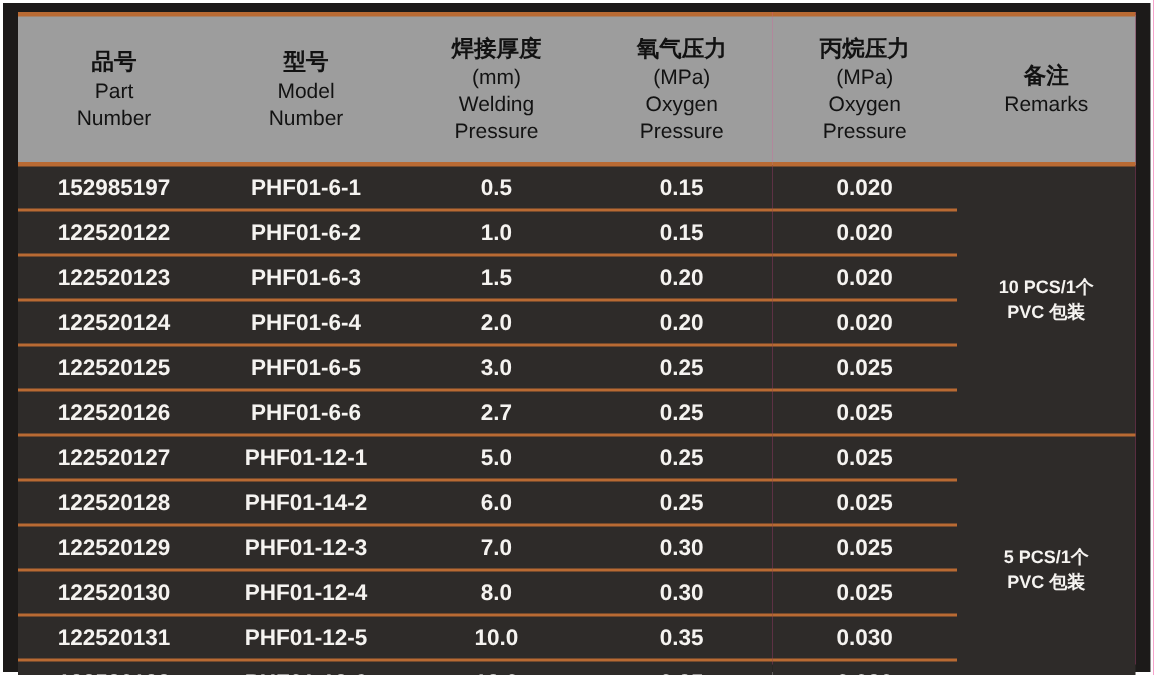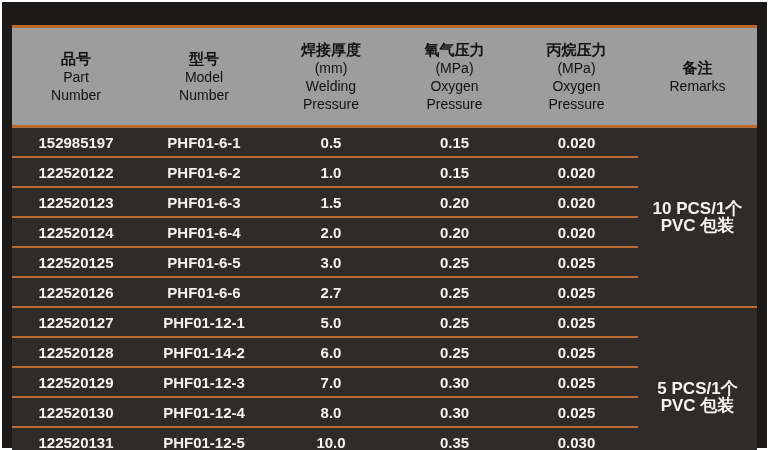--- a/index.html
+++ b/index.html
@@ -8,21 +8,20 @@
     font-family:"Liberation Sans","DejaVu Sans",sans-serif;
     overflow:hidden;
   }
   .frame{
     position:absolute;left:2px;top:2px;right:2px;bottom:2px;
     background:#1c1a19;
   }
   .inner{
     position:absolute;left:10px;top:6px;right:10px;bottom:5px;
     background:#ec4899;
-    margin-top:17px;
   }
   table{
     border-collapse:collapse;table-layout:fixed;width:745px;
   }
   col.c-part{width:128px;}
   col.c-model{width:128px;}
   col.c-thick{width:126px;}
   col.c-oxy{width:121px;}
   col.c-prop{width:123px;}
   col.c-rem{width:119px;}
@@ -33,21 +32,21 @@
     font-weight:normal;
   }
   .hzh{display:block;font-size:15px;font-weight:bold;line-height:19px;}
   .hen{display:block;font-size:14px;font-weight:normal;line-height:18px;}
   tbody td{
     height:28px;color:#f5f3f0;text-align:center;vertical-align:middle;
     font-size:15px;font-weight:bold;padding:0;
     border-bottom:2px solid #b96a33;background:#2e2b29;
   }
   td.remarks{
-    font-size:17px;line-height:17px;
+    font-size:12px;line-height:17px;
   }
   .rline{display:block;}
 </style>
 </head>
 <body>
 
 <div class="frame">
   <div class="inner">
     <table>
       <colgroup>

